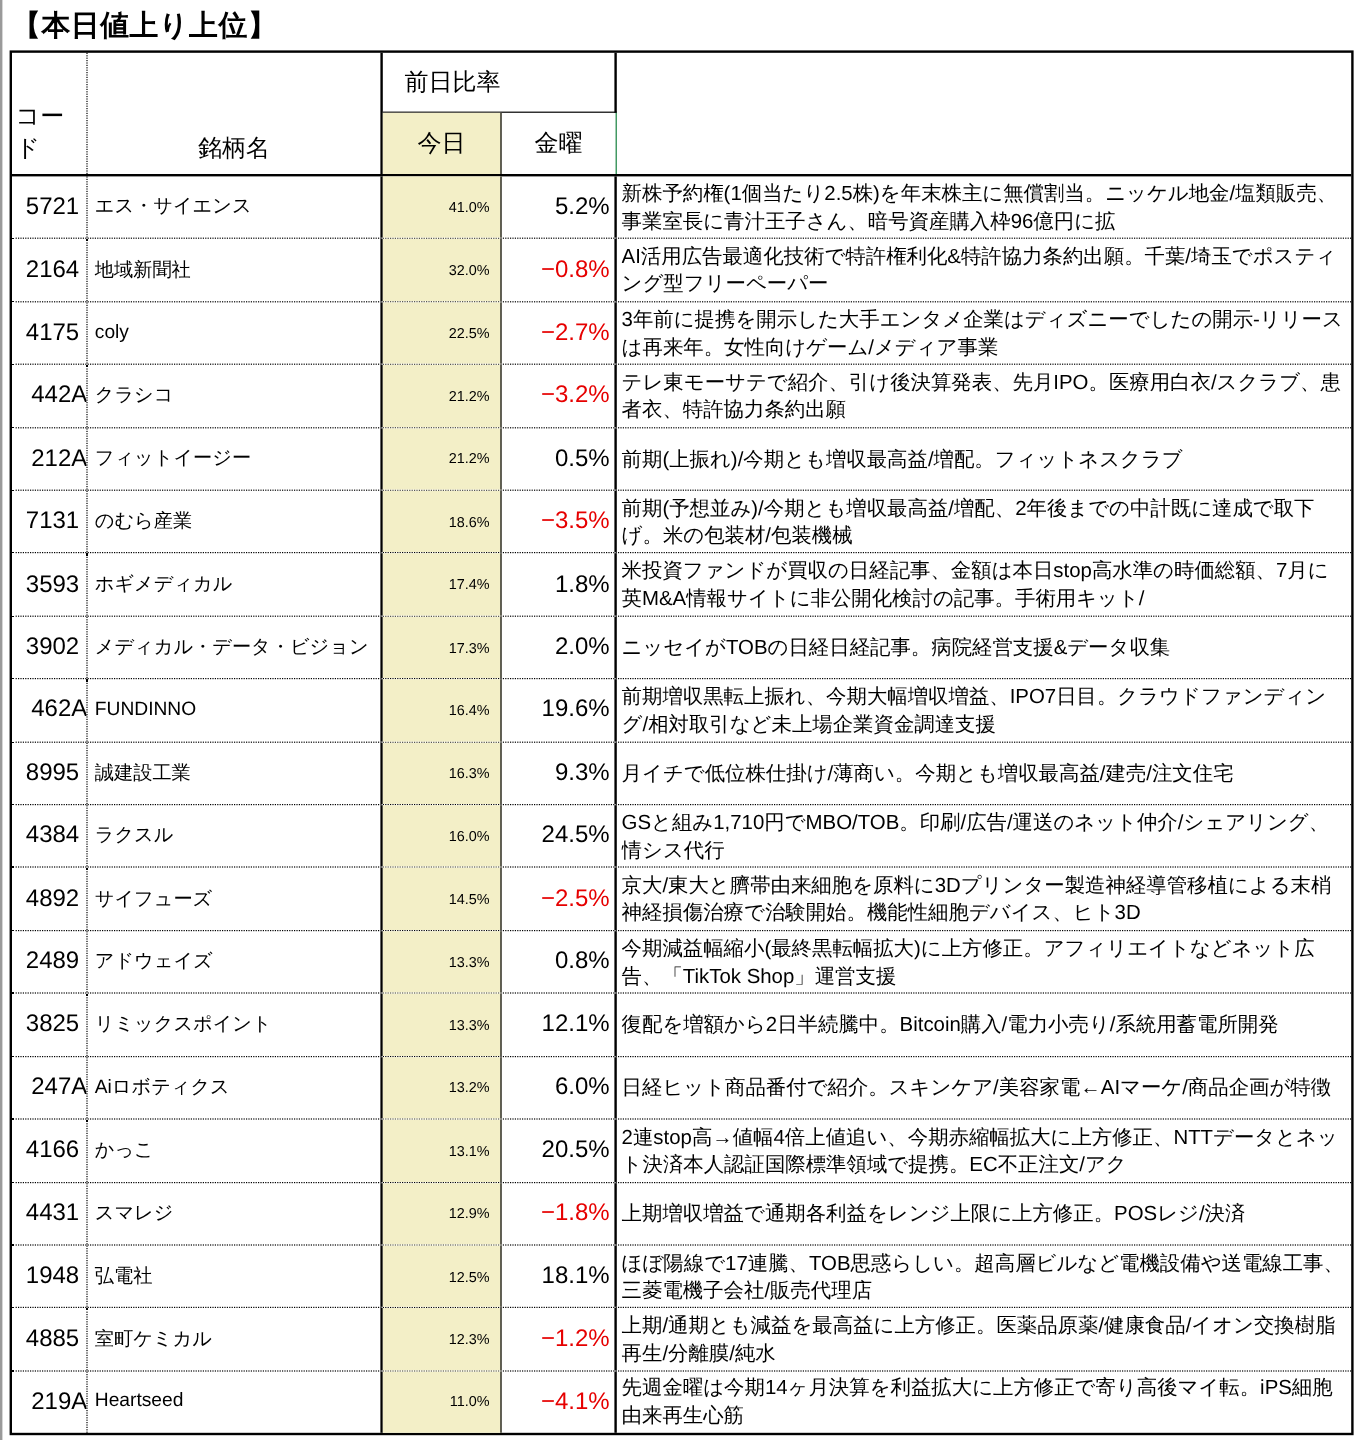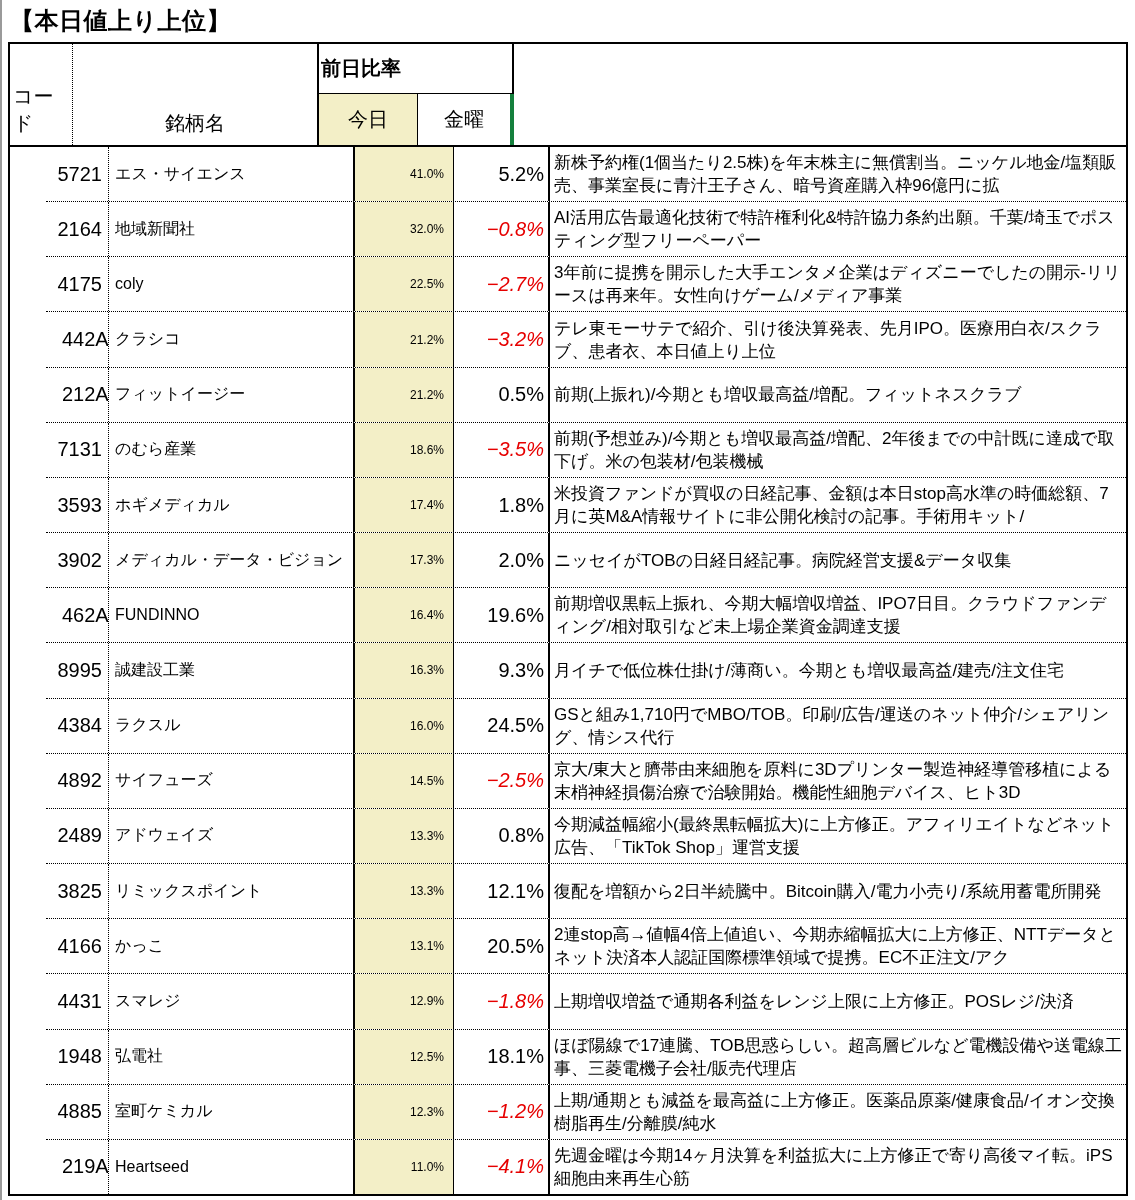--- a/index.html
+++ b/index.html
@@ -60,47 +60,45 @@
     grid-row: 1 / 3; grid-column: 2;
     border-right: 2px solid #000;
     display: flex; align-items: flex-end; justify-content: center;
     padding-bottom: 8px;
   }
   .h-ratio {
     grid-row: 1; grid-column: 3 / 5;
     border-bottom: 1px solid #000;
     border-right: 2px solid #000;
     display: flex; align-items: center;
-    padding-left: 2px;
-    font-weight: bold;
+    padding-left: 18px;
   }
   .h-today {
     grid-row: 2; grid-column: 3;
     background: var(--yellow, #F3EFC7);
     border-right: 1px solid #000;
     display: flex; align-items: center; justify-content: center;
   }
   .h-friday {
     grid-row: 2; grid-column: 4;
-    border-right: 4px solid #15803d;
+    border-right: 1px solid #15803d;
     display: flex; align-items: center; justify-content: center;
   }
   .h-comment { grid-row: 1 / 3; grid-column: 5; }
 
   
   .tbody {
     flex: 1;
     display: flex;
     flex-direction: column;
   }
   .row {
     flex: 1;
     display: grid;
     grid-template-columns: 63px 246px 99px 96px 1fr;
-    margin-left: 36px;
   }
   .row:not(:last-child) { border-bottom: 1px dotted #000; }
 
   .cell { display: flex; align-items: center; overflow: hidden; }
 
   .c-code {
     border-right: 1px dotted #000;
     font-size: 20px;
     justify-content: flex-end;
     padding-right: 6px;
@@ -121,21 +119,21 @@
     justify-content: flex-end;
     padding-right: 9px;
   }
 
   .c-friday {
     border-right: 2px solid #000;
     font-size: 20px;
     justify-content: flex-end;
     padding-right: 4px;
   }
-  .c-friday.neg { color: var(--red, #E60000); font-style: italic; }
+  .c-friday.neg { color: var(--red, #E60000); }
 
   .c-comment {
     font-size: 17px;
     line-height: 23px;
     padding: 1px 4px 1px 4px;
     text-align: left;
   }
   .c-comment .txt {
     display: block;
     max-height: 50px;
@@ -188,21 +186,21 @@
           <span class="txt">3年前に提携を開示した大手エンタメ企業はディズニーでしたの開示-リリースは再来年。女性向けゲーム/メディア事業</span>
         </div>
   </div>
 
   <div class="row">
     <div class="cell c-code alpha">442A</div>
     <div class="cell c-name">クラシコ</div>
     <div class="cell c-today">21.2%</div>
     <div class="cell c-friday neg">−3.2%</div>
     <div class="cell c-comment">
-          <span class="txt">テレ東モーサテで紹介、引け後決算発表、先月IPO。医療用白衣/スクラブ、患者衣、本日値上り上位</span>
+          <span class="txt">テレ東モーサテで紹介、引け後決算発表、先月IPO。医療用白衣/スクラブ、患者衣、特許協力条約出願</span>
         </div>
   </div>
 
   <div class="row">
     <div class="cell c-code alpha">212A</div>
     <div class="cell c-name">フィットイージー</div>
     <div class="cell c-today">21.2%</div>
     <div class="cell c-friday">0.5%</div>
     <div class="cell c-comment">
           <span class="txt">前期(上振れ)/今期とも増収最高益/増配。フィットネスクラブ</span>
@@ -292,20 +290,29 @@
   <div class="row">
     <div class="cell c-code">3825</div>
     <div class="cell c-name">リミックスポイント</div>
     <div class="cell c-today">13.3%</div>
     <div class="cell c-friday">12.1%</div>
     <div class="cell c-comment">
           <span class="txt">復配を増額から2日半続騰中。Bitcoin購入/電力小売り/系統用蓄電所開発</span>
         </div>
   </div>
 
+  <div class="row">
+    <div class="cell c-code alpha">247A</div>
+    <div class="cell c-name">Aiロボティクス</div>
+    <div class="cell c-today">13.2%</div>
+    <div class="cell c-friday">6.0%</div>
+    <div class="cell c-comment">
+          <span class="txt">日経ヒット商品番付で紹介。スキンケア/美容家電←AIマーケ/商品企画が特徴</span>
+        </div>
+  </div>
 
   <div class="row">
     <div class="cell c-code">4166</div>
     <div class="cell c-name">かっこ</div>
     <div class="cell c-today">13.1%</div>
     <div class="cell c-friday">20.5%</div>
     <div class="cell c-comment">
           <span class="txt">2連stop高→値幅4倍上値追い、今期赤縮幅拡大に上方修正、NTTデータとネット決済本人認証国際標準領域で提携。EC不正注文/アク</span>
         </div>
   </div>

